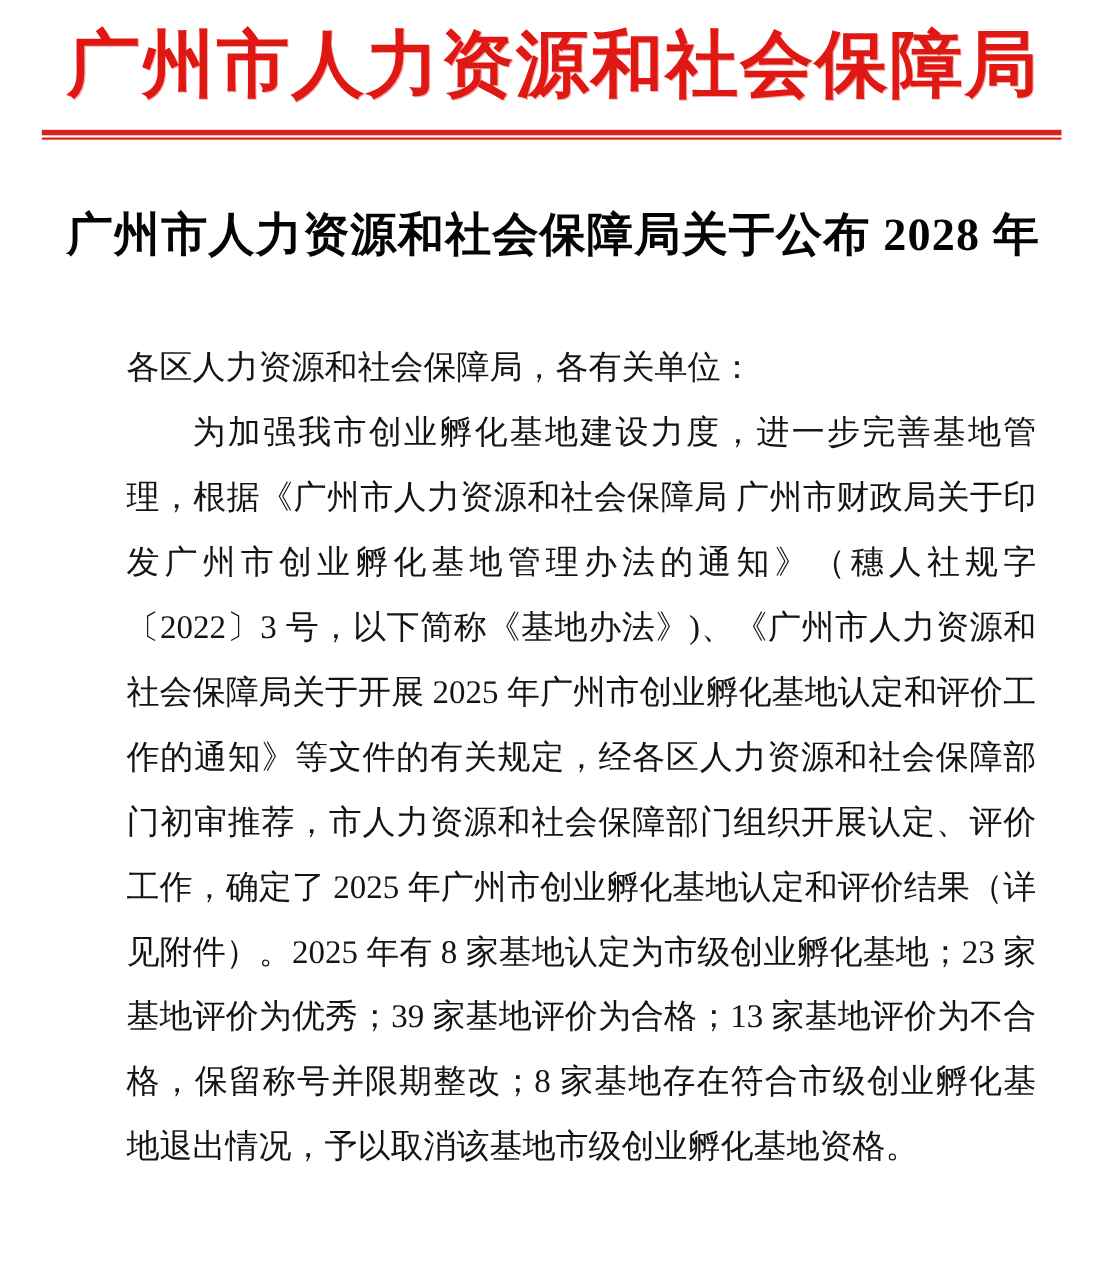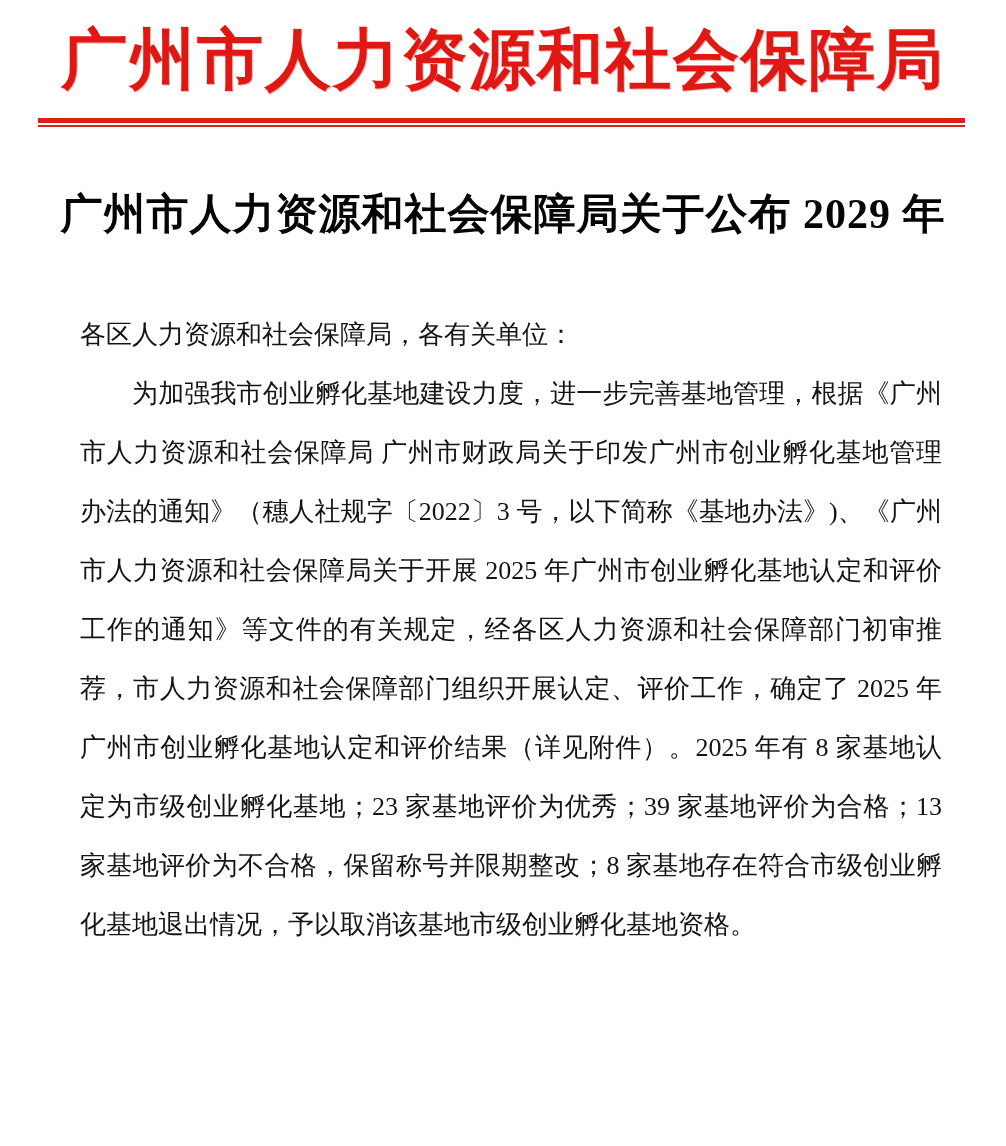--- a/index.html
+++ b/index.html
@@ -54,25 +54,26 @@
     letter-spacing: 1px;
   }
   .doc-title .title-line {
     display: block;
   }
 
   
   .notice-body {
     margin-top: 60px;
     padding: 0 64px 0 80px;
-    font-size: 26px;
+    font-size: 30px;
     line-height: 59px;
     text-align: justify;
     text-justify: inter-ideograph;
     color: #141414;
+    margin-left: 35px;
   }
   .salutation {
     margin: 0;
   }
   .body-paragraph {
     margin: 0;
     text-indent: 2em;
   }
 </style>
 </head>
@@ -80,21 +81,21 @@
 
 <div class="page">
 
   <header class="masthead">
     <h1 class="agency-name">广州市人力资源和社会保障局</h1>
     <div class="double-rule"></div>
   </header>
 
   <main>
     <h2 class="doc-title">
-      <span class="title-line">广州市人力资源和社会保障局关于公布 2029 年</span>
+      <span class="title-line">广州市人力资源和社会保障局关于公布 2028 年</span>
     </h2>
 
     <div class="notice-body">
       <p class="salutation">各区人力资源和社会保障局，各有关单位：</p>
       <p class="body-paragraph">为加强我市创业孵化基地建设力度，进一步完善基地管理，根据《广州市人力资源和社会保障局 广州市财政局关于印发广州市创业孵化基地管理办法的通知》（穗人社规字〔2022〕3 号，以下简称《基地办法》)、《广州市人力资源和社会保障局关于开展 2025 年广州市创业孵化基地认定和评价工作的通知》等文件的有关规定，经各区人力资源和社会保障部门初审推荐，市人力资源和社会保障部门组织开展认定、评价工作，确定了 2025 年广州市创业孵化基地认定和评价结果（详见附件）。2025 年有 8 家基地认定为市级创业孵化基地；23 家基地评价为优秀；39 家基地评价为合格；13 家基地评价为不合格，保留称号并限期整改；8 家基地存在符合市级创业孵化基地退出情况，予以取消该基地市级创业孵化基地资格。</p>
     </div>
   </main>
 
 </div>
 

